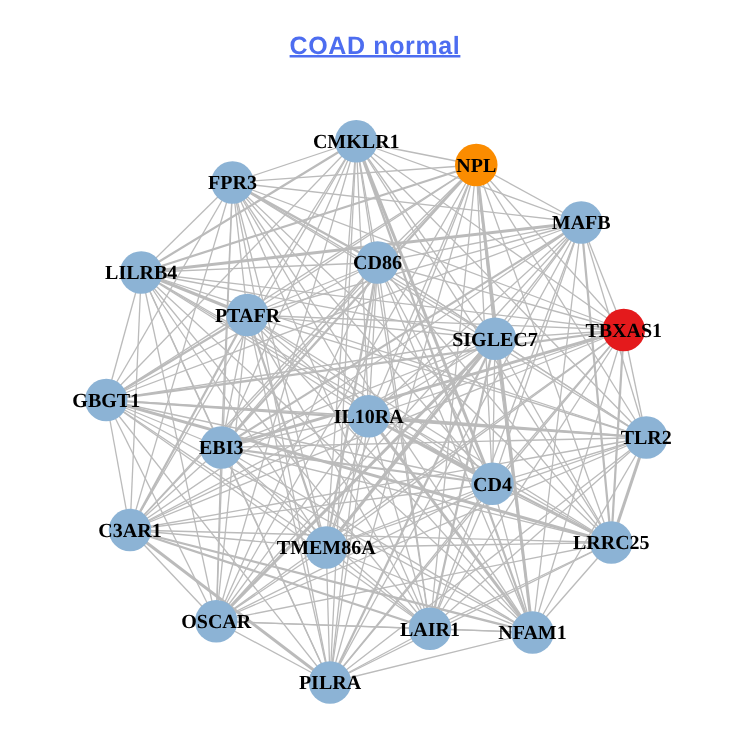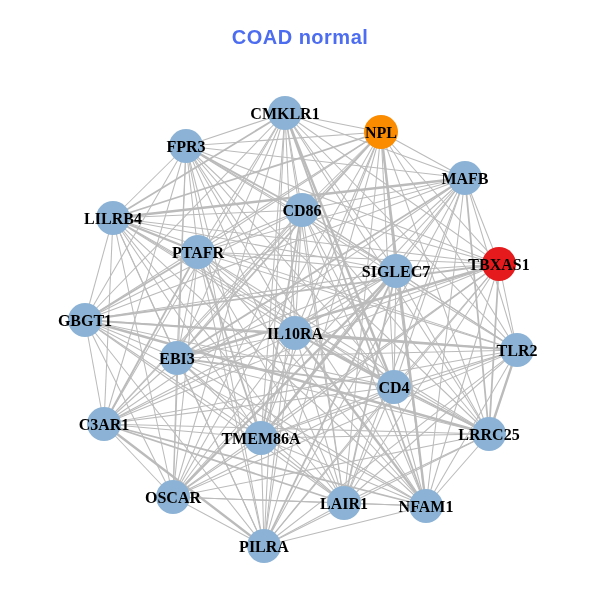--- a/index.html
+++ b/index.html
@@ -19,20 +19,21 @@
   }
   .figure-title {
     position: absolute;
     top: 26px;
     left: 0;
     width: 600px;
     text-align: center;
     font-size: 20px;
     font-weight: bold;
     letter-spacing: 0.5px;
+    text-decoration: underline;
   }
   svg.graph {
     position: absolute;
     top: 0;
     left: 0;
   }
   svg.graph text.node-label {
     font-family: "Liberation Serif", "DejaVu Serif", serif;
     font-weight: bold;
     font-size: 16px;

